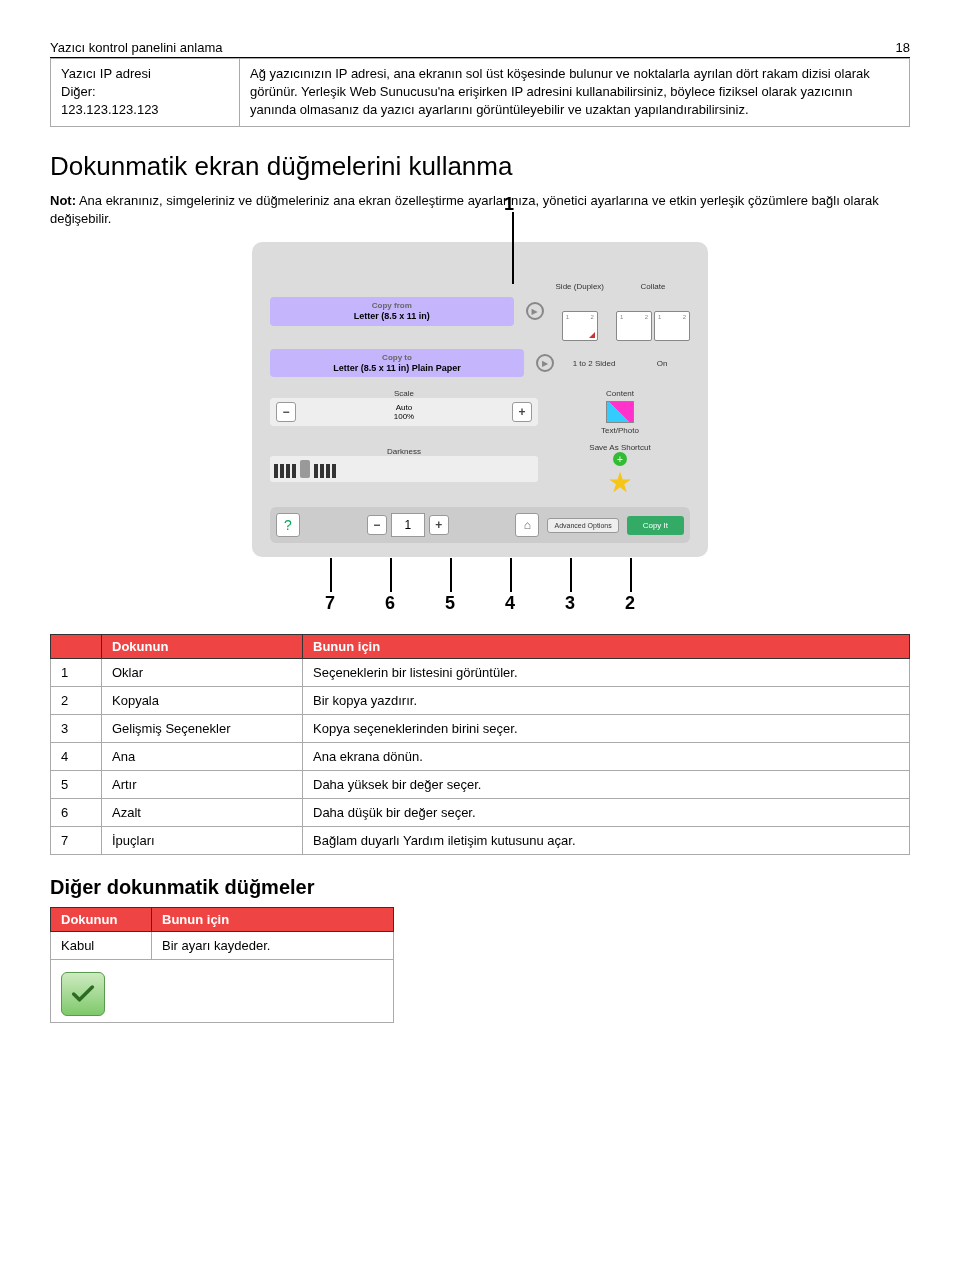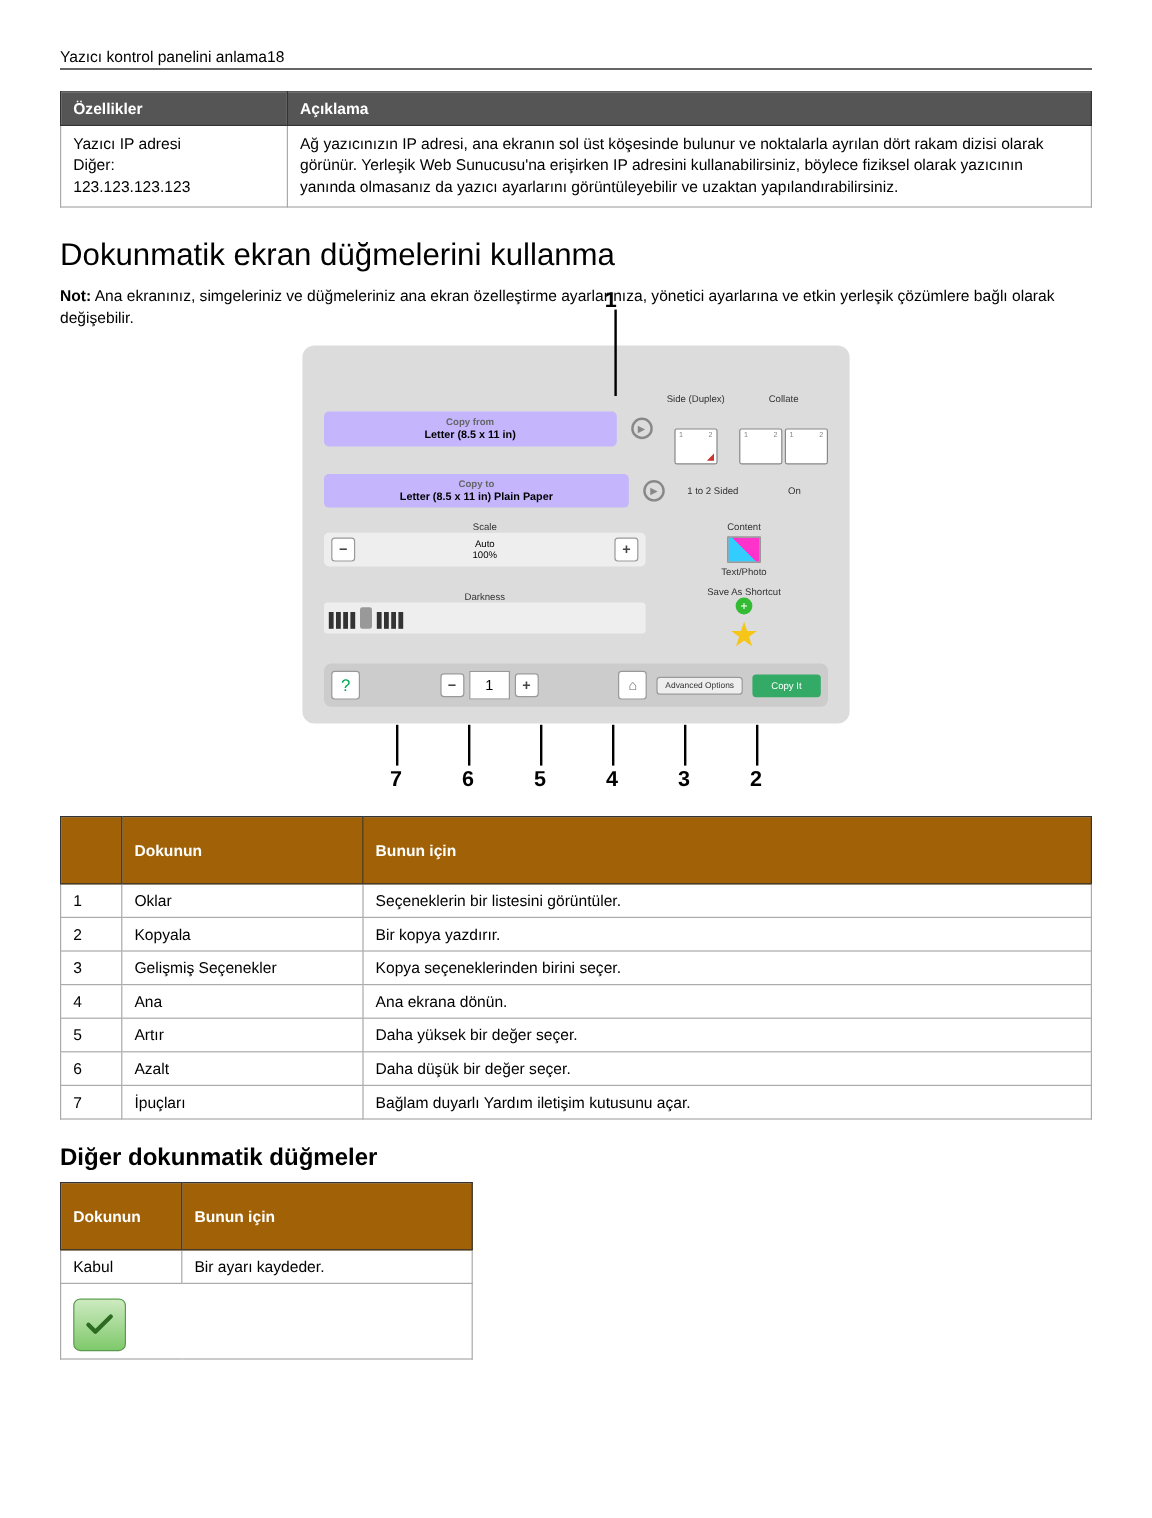--- a/index.html
+++ b/index.html
@@ -6,24 +6,23 @@
     font-family: Arial, Helvetica, sans-serif;
     margin: 0;
     padding: 40px 50px;
     font-size: 14px;
     color: #000;
     background: #fff;
     width: 860px;
   }
   .header-row {
     display: flex;
-    justify-content: flex-start;
+    justify-content: space-between;
     border-bottom: 1px solid #000;
     padding-bottom: 2px;
-    margin-bottom: 18px;
     font-size: 13px;
   }
   table.spec {
     border-collapse: collapse;
     width: 100%;
     margin-bottom: 24px;
   }
   table.spec th {
     background: #555;
     color: #fff;
@@ -299,24 +298,24 @@
     width: 2px;
     height: 34px;
     background: #000;
   }
   table.actions {
     border-collapse: collapse;
     width: 100%;
     margin-bottom: 18px;
   }
   table.actions th {
-    background: #a16207;
+    background: #ef4444;
     color: #fff;
     text-align: left;
-    padding: 20px 10px;
+    padding: 4px 10px;
     border: 1px solid #333;
     font-size: 13px;
   }
   table.actions td {
     padding: 6px 10px;
     border: 1px solid #aaa;
     font-size: 13px;
   }
   table.actions td.idx { width: 30px; text-align: left; }
   table.actions td.name { width: 180px; }
@@ -336,24 +335,20 @@
 </head>
 <body>
 
 <div class="header-row">
   <span>Yazıcı kontrol panelini anlama</span>
   <span>18</span>
 </div>
 
 <table class="spec">
   <tbody>
-      <tr>
-    <th>Özellikler</th>
-    <th>Açıklama</th>
-  </tr>
   <tr>
     <td class="col1">
       <span>Yazıcı IP adresi</span><br>
       <span>Diğer:</span><br>
       <span>123.123.123.123</span>
     </td>
     <td>Ağ yazıcınızın IP adresi, ana ekranın sol üst köşesinde bulunur ve noktalarla ayrılan dört rakam dizisi olarak görünür. Yerleşik Web Sunucusu'na erişirken IP adresini kullanabilirsiniz, böylece fiziksel olarak yazıcının yanında olmasanız da yazıcı ayarlarını görüntüleyebilir ve uzaktan yapılandırabilirsiniz.</td>
   </tr>
 </tbody>
   </table>

